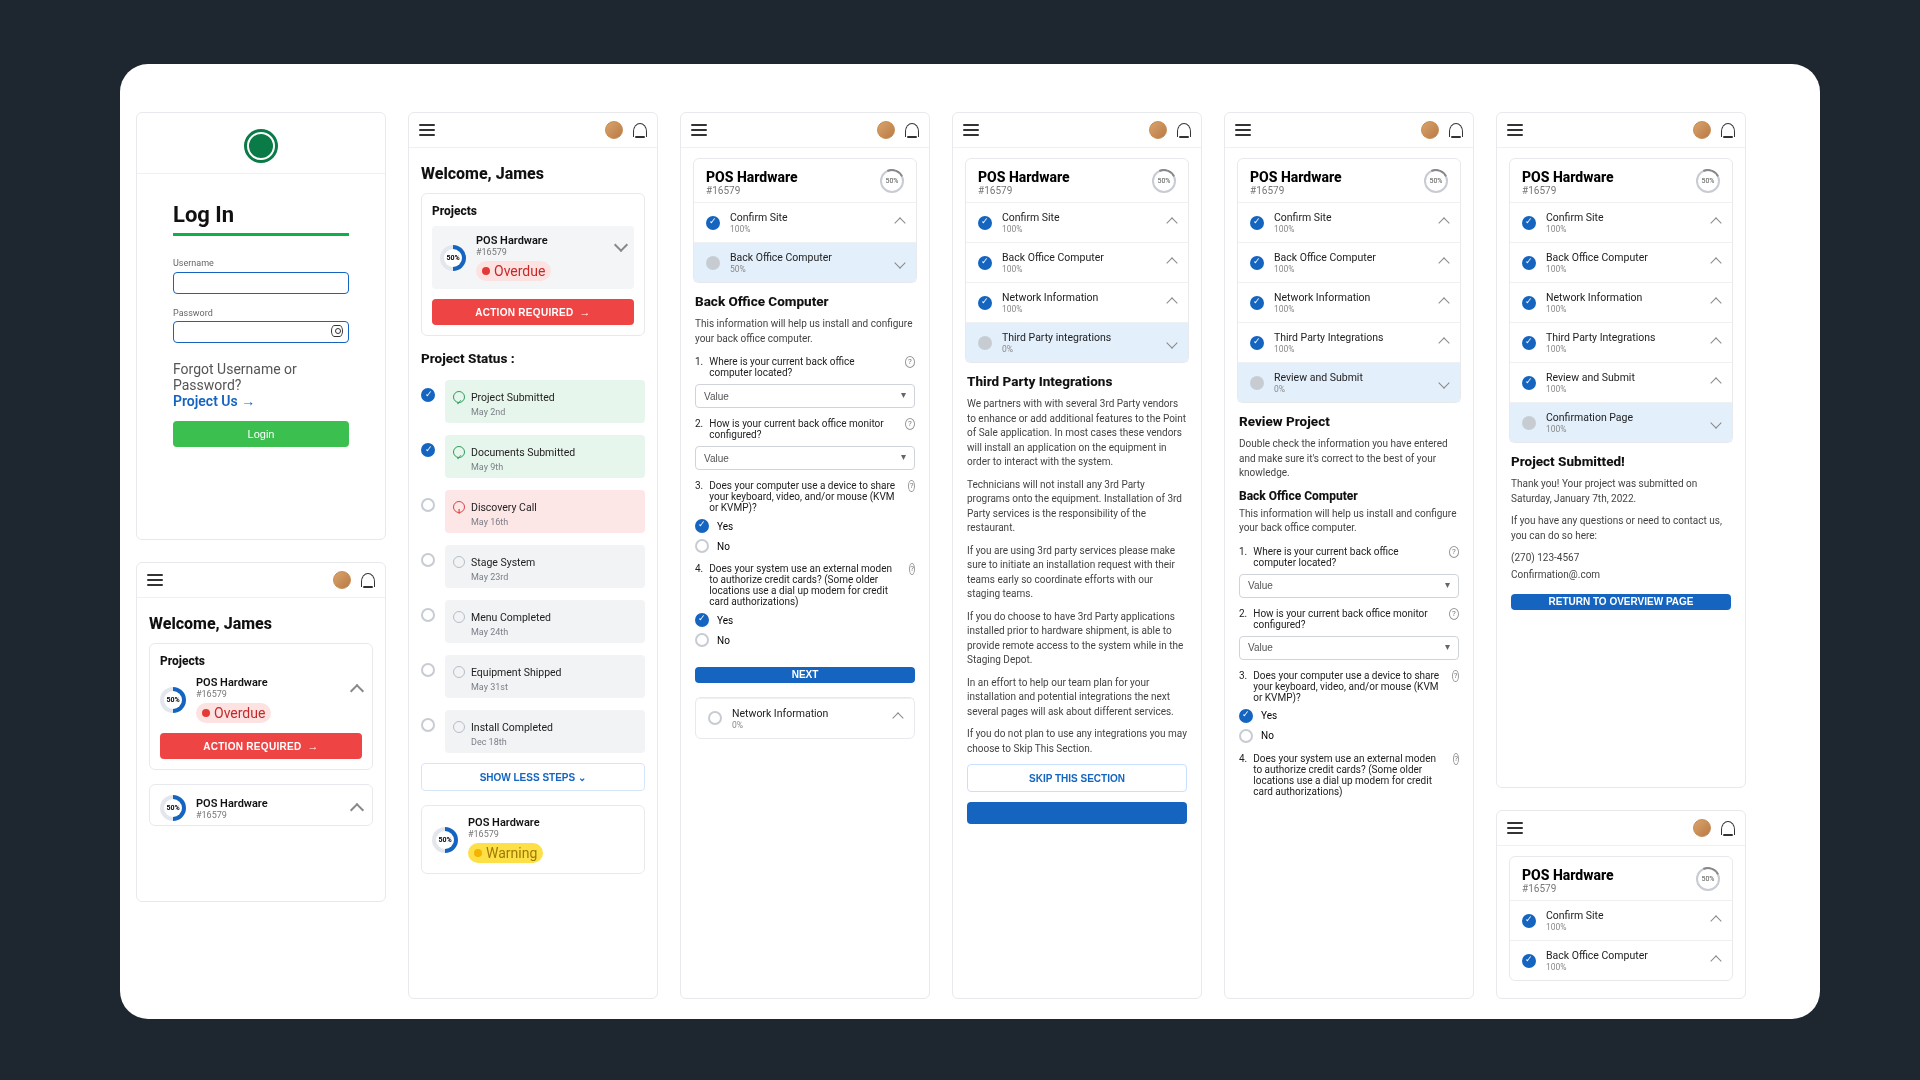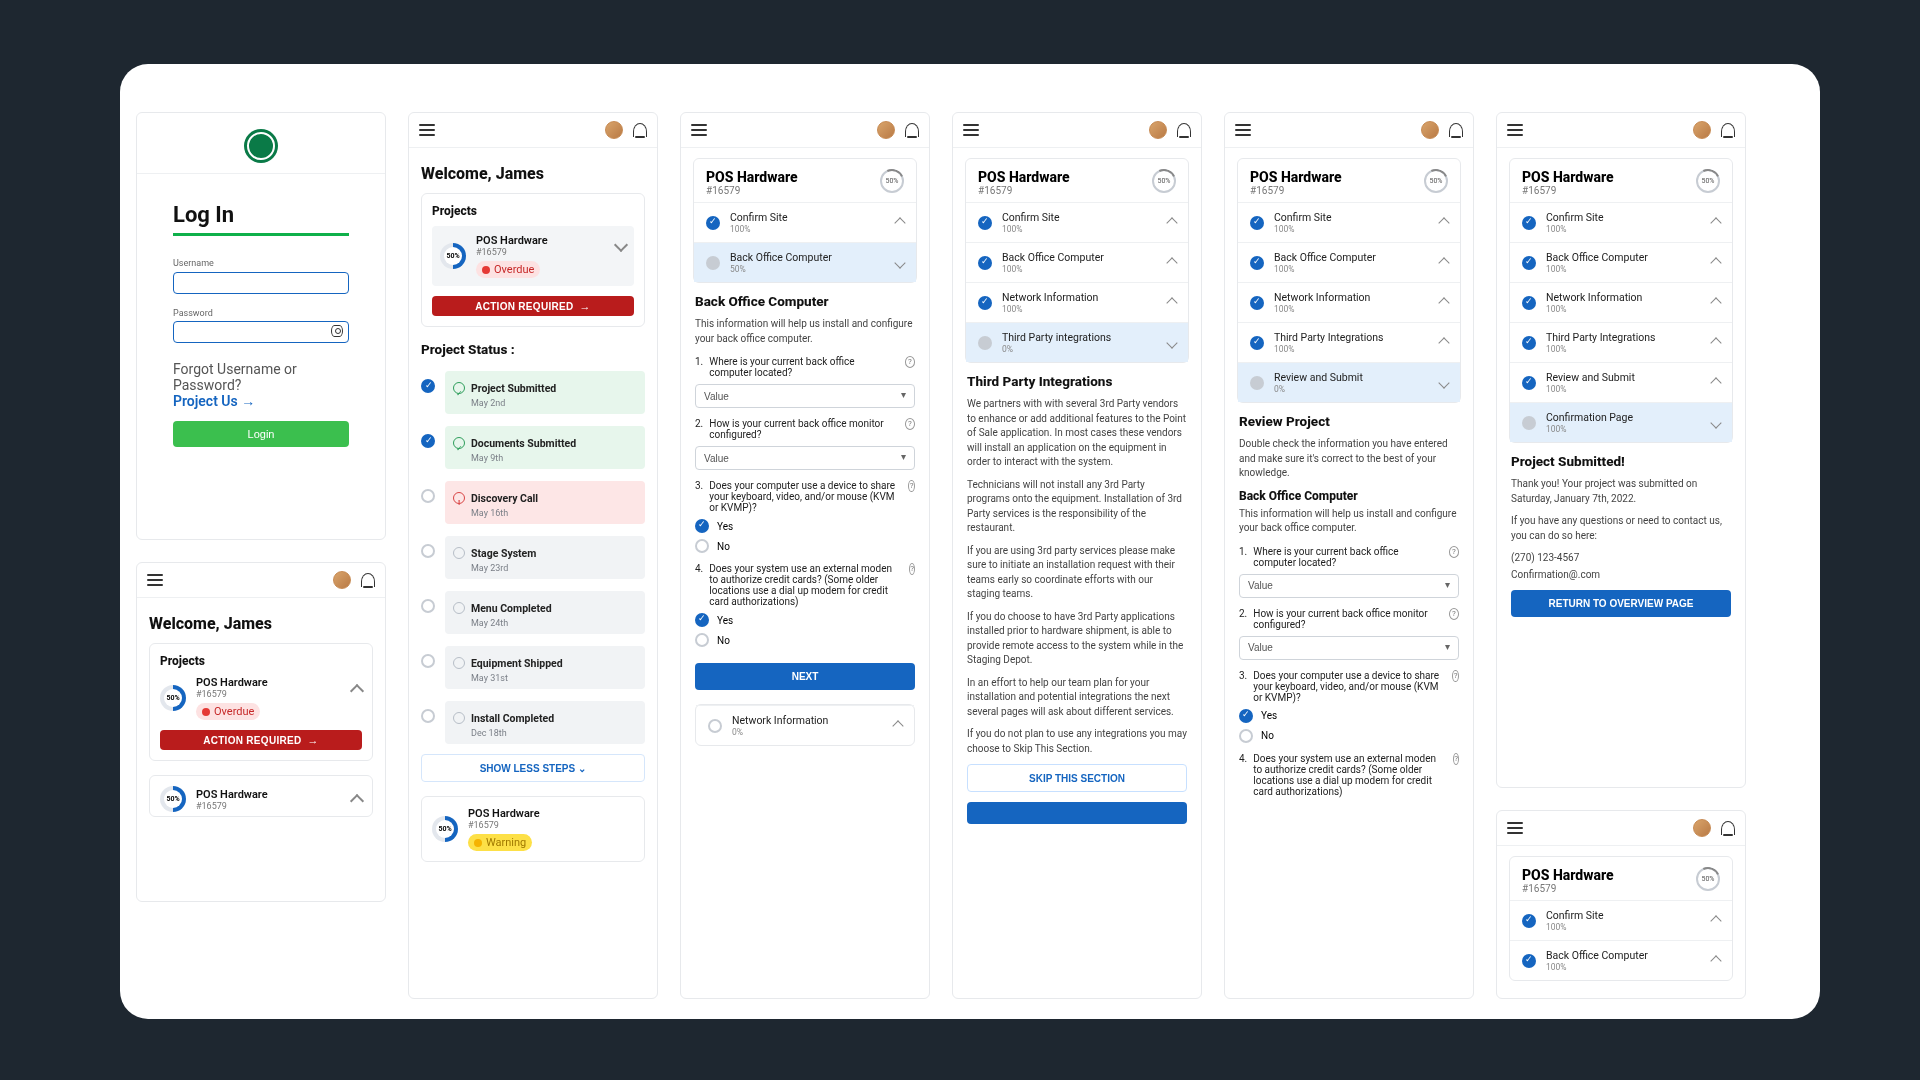--- a/index.html
+++ b/index.html
@@ -71,49 +71,49 @@
   .h1 { font-size:16px; font-weight:800; color:#111; margin: 6px 0 10px; }
   .h2 { font-size:13.5px; font-weight:800; color:#111; margin-bottom:8px; }
   .h3 { font-size:12px; font-weight:800; color:#111; }
   .card { border:1px solid #e7e9ec; border-radius:6px; padding:10px; }
   .proj-head { display:flex; align-items:center; gap:10px; position:relative; }
   .ring { width:26px; height:26px; border-radius:50%; background: conic-gradient(#1565c0 0 180deg, #e3e7ed 180deg 360deg); display:flex; align-items:center; justify-content:center; }
   .ring:before{content:"";width:18px;height:18px;border-radius:50%;background:#fff;}
   .ring-wrap{position:relative;display:flex;align-items:center;justify-content:center;}
   .proj-meta .name{font-size:11px;font-weight:600;color:#111;}
   .proj-meta .id{font-size:9px;color:#777;}
-  .badge{display:inline-flex;align-items:center;gap:4px;font-size:11px;padding:2px 6px;border-radius:10px;margin-top:4px;}
+  .badge{display:inline-flex;align-items:center;gap:4px;font-size:14px;padding:2px 6px;border-radius:10px;margin-top:4px;}
   .badge.red{background:#fde2e2;color:#c62828;}
   .badge.red:before{content:"";width:8px;height:8px;border-radius:50%;background:#e53935;}
   .badge.amber{background:#fde047;color:#a07800;}
   .badge.amber:before{content:"";width:8px;height:8px;border-radius:50%;background:#f5b301;}
   .chev { position:absolute; right:0; top:6px; width:10px; height:10px; border-right:2px solid #888; border-bottom:2px solid #888; transform:rotate(45deg); }
   .chev.up{ transform:rotate(-135deg); top:10px; }
-  .action-btn{ width:100%; height:20px; border:none; border-radius:4px; background:#b91c1c; color:#fff; font-size:10px; font-weight:700; letter-spacing:.3px; cursor:pointer; display:flex; align-items:center; justify-content:center; gap:6px; }
+  .action-btn{ width:100%; height:26px; border:none; border-radius:4px; background:#ef4444; color:#fff; font-size:10px; font-weight:700; letter-spacing:.3px; cursor:pointer; display:flex; align-items:center; justify-content:center; gap:6px; }
   .action-btn:after{content:"→"; font-size:11px;}
   .btn-outline{ width:100%; height:28px; border:1px solid #c7e0ff; background:#fff; color:#1565c0; border-radius:4px; font-size:10px; font-weight:700; cursor:pointer; }
-  .btn-blue{ width:100%; height:27px; border:none; border-radius:4px; background:#1565c0; color:#fff; font-size:10px; font-weight:700; cursor:pointer; }
+  .btn-blue{ width:100%; height:16px; border:none; border-radius:4px; background:#1565c0; color:#fff; font-size:10px; font-weight:700; cursor:pointer; }
 
   
   .status-rail{ position:relative; }
   .step{ display:flex; align-items:flex-start; gap:10px; padding:6px 0; }
   .step .dot{ width:14px; height:14px; border-radius:50%; border:2px solid #c7ccd3; background:#fff; margin-top:8px; flex-shrink:0; }
   .step .dot.done{ background:#1565c0; border-color:#1565c0; position:relative;}
   .step .dot.done:after{content:"✓";color:#fff;font-size:9px;position:absolute;left:2px;top:-1px;}
   .step .chip{ flex:1; border-radius:4px; padding:6px 8px; }
   .chip.green{ background:#e7f6ec; }
   .chip.red  { background:#fde6e6; }
   .chip.grey { background:#f1f3f5; }
   .chip .ico{ width:12px; height:12px; display:inline-block; vertical-align:middle; margin-right:6px; border-radius:50%; }
   .chip.green .ico{ border:1.5px solid #2e9e5b; }
   .chip.green .ico:after{content:"✓"; color:#2e9e5b; font-size:8px; position:relative; left:2px; top:-2px;}
   .chip.red .ico{ border:1.5px solid #d94545; }
   .chip.red .ico:after{content:"!"; color:#d94545; font-size:8px; position:relative; left:4px; top:-3px; font-weight:700;}
   .chip.grey .ico{ border:1.5px solid #b7bec7; }
-  .chip .t{ font-size:10.5px; font-weight:700; color:#222; display:inline; }
+  .chip .t{ font-size:10.5px; font-weight:400; color:#222; display:inline; }
   .chip .d{ font-size:9px; color:#7a7f87; display:block; margin-top:2px; margin-left:18px;}
   .show-less{ width:100%; height:28px; border:1px solid #d5e6fb; border-radius:4px; background:#fff; color:#1565c0; font-size:10px; font-weight:700; cursor:pointer; margin-top:4px; }
 
   
   .proj-card{ border:1px solid #e7e9ec; border-radius:6px; margin:10px 12px 0; }
   .proj-title-row{ display:flex; justify-content:space-between; align-items:flex-start; padding:10px 12px 6px; }
   .proj-title{ font-size:14px; font-weight:800; }
   .proj-id{ font-size:10px; color:#777; }
   .half-ring{ width:24px; height:24px; border-radius:50%; border:2px solid #c7ccd3; display:flex; align-items:center; justify-content:center; font-size:7px; color:#555; position:relative;}
   .half-ring:before{content:"";position:absolute;inset:-2px;border:2px solid transparent;border-top-color:#888;border-radius:50%;transform:rotate(20deg);}

